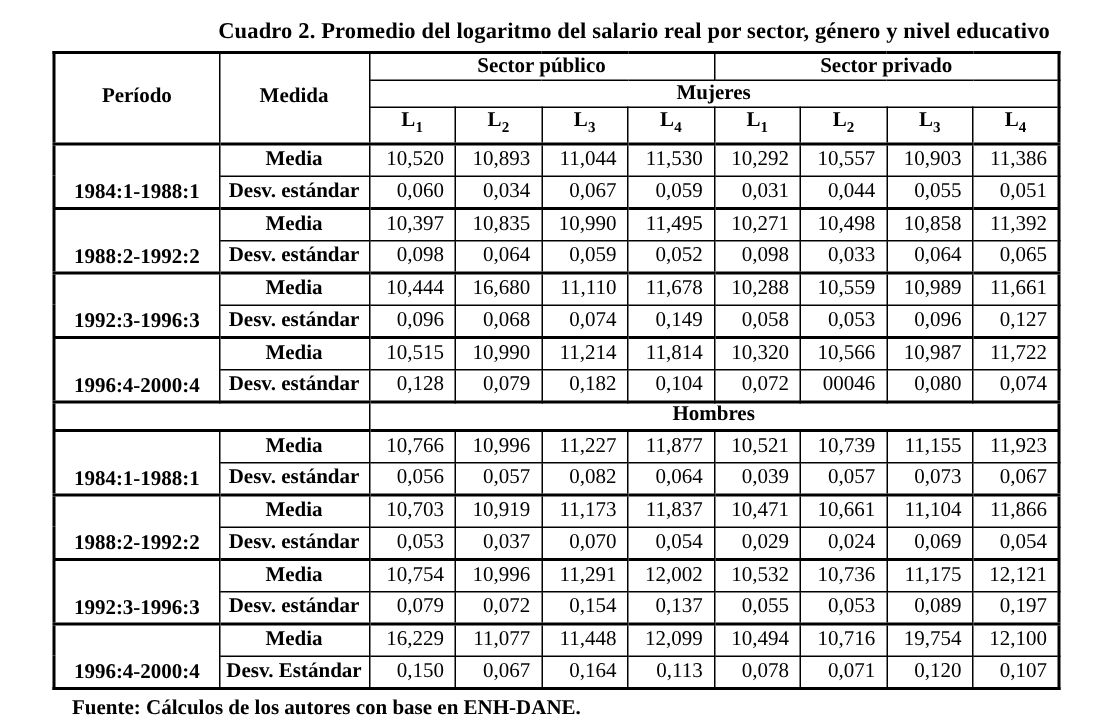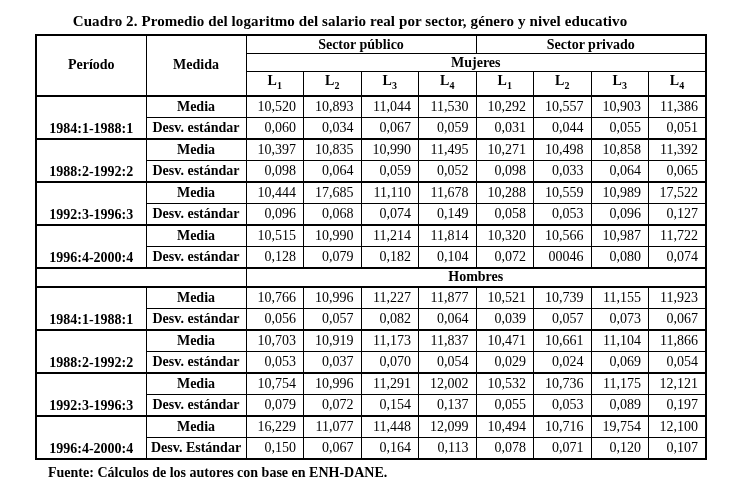--- a/index.html
+++ b/index.html
@@ -10,21 +10,21 @@
   body {
     width: 741px;
     height: 478px;
     overflow: hidden;
     font-family: "Liberation Serif", "DejaVu Serif", serif;
     color: #000000;
   }
   .page-title {
     margin: 13px 0 4px 0;
     width: 700px;
-    text-align: center;
+    text-align: right;
     font-size: 15px;
     font-weight: bold;
     letter-spacing: 0.1px;
   }
   table.data-table {
     border-collapse: collapse;
     table-layout: fixed;
     margin-left: 35px;
     width: 670px;
     border: 2px solid #000;
@@ -155,27 +155,27 @@
       <td class="num">0,098</td>
       <td class="num">0,033</td>
       <td class="num">0,064</td>
       <td class="num">0,065</td>
     </tr>
 
     <tr class="media-row">
       <th rowspan="2" class="period-cell">1992:3-1996:3</th>
       <th>Media</th>
       <td class="num first-data-col">10,444</td>
-      <td class="num">17,685</td>
+      <td class="num">16,680</td>
       <td class="num">11,110</td>
       <td class="num">11,678</td>
       <td class="num">10,288</td>
       <td class="num">10,559</td>
       <td class="num">10,989</td>
-      <td class="num">17,522</td>
+      <td class="num">11,661</td>
     </tr>
     <tr>
       <th>Desv. estándar</th>
       <td class="num first-data-col">0,096</td>
       <td class="num">0,068</td>
       <td class="num">0,074</td>
       <td class="num">0,149</td>
       <td class="num">0,058</td>
       <td class="num">0,053</td>
       <td class="num">0,096</td>

